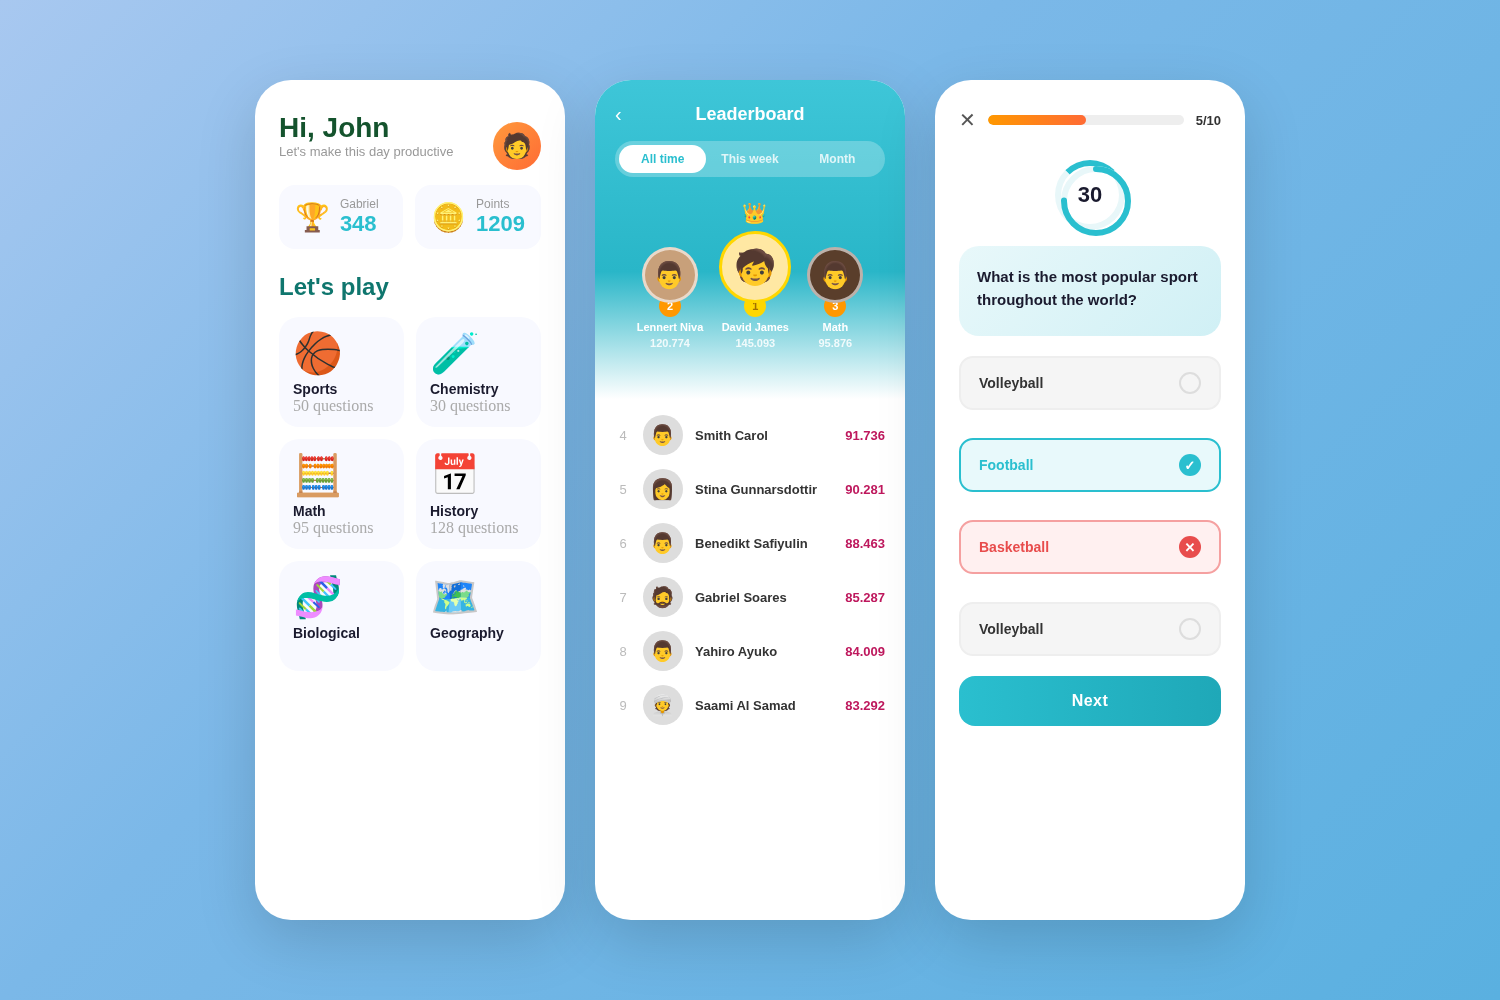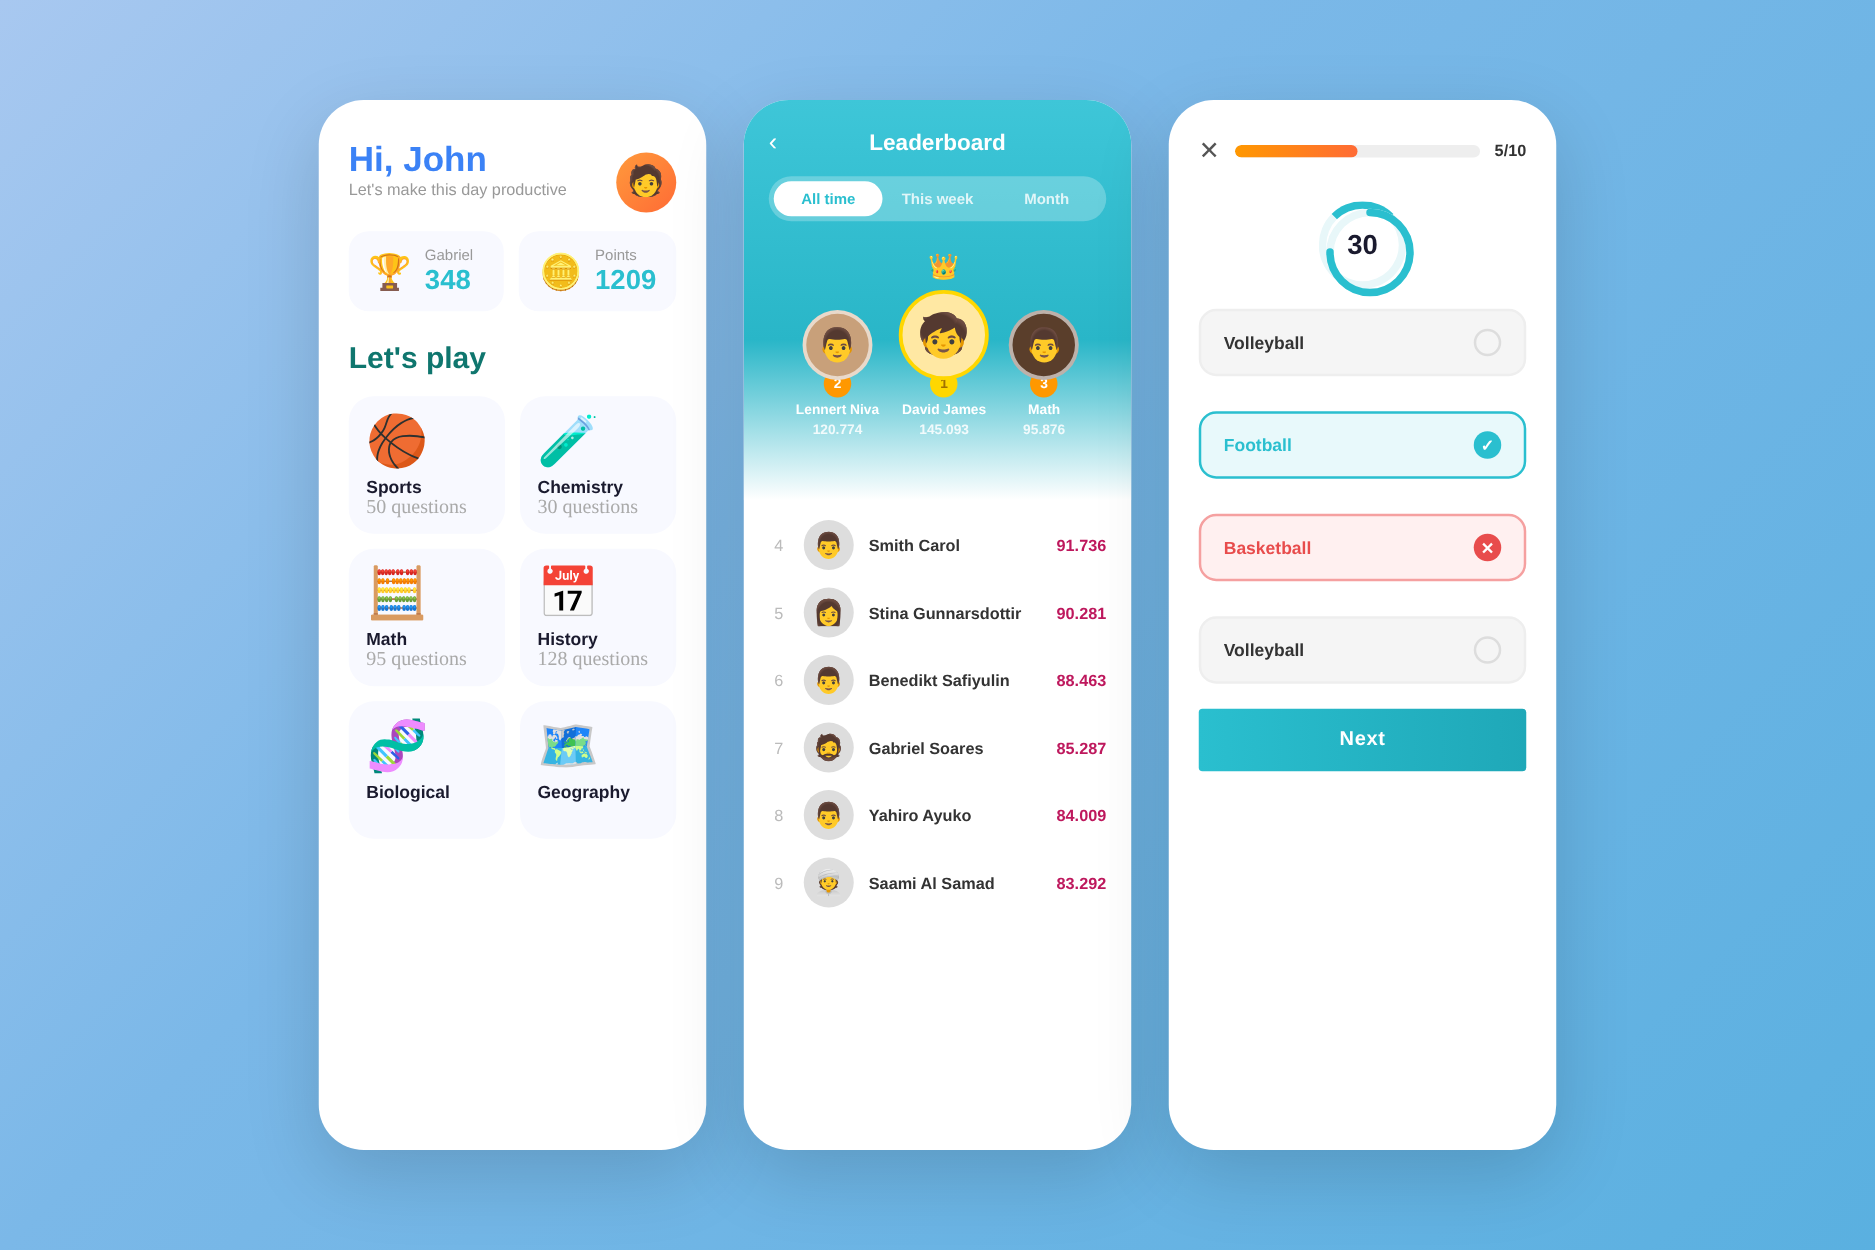--- a/index.html
+++ b/index.html
@@ -34,21 +34,21 @@
     .card1-header {
       display: flex;
       align-items: center;
       justify-content: space-between;
       margin-bottom: 6px;
     }
 
     .card1-title {
       font-size: 28px;
       font-weight: 800;
-      color: #3b82f6;
+      color: #14532d;
     }
 
     .avatar-circle {
       width: 48px;
       height: 48px;
       border-radius: 50%;
       background: linear-gradient(135deg, #ff9a3c, #ff6b35);
       display: flex;
       align-items: center;
       justify-content: center;
@@ -435,21 +435,21 @@
 
     .check-wrong {
       background: #e84c4c;
       color: #fff;
     }
 
     .next-btn {
       width: 100%;
       background: linear-gradient(90deg, #2abfcf, #1fa8b8);
       border: none;
-      border-radius: 3px;
+      border-radius: 16px;
       padding: 16px;
       color: #fff;
       font-size: 16px;
       font-weight: 700;
       cursor: pointer;
       letter-spacing: 0.5px;
     }
   </style>
 </head>
 <body>
@@ -610,20 +610,23 @@
   <div class="timer-box">
     <div class="timer-circle">
       <svg style="position:absolute;top:-3px;left:-3px;width:76px;height:76px;" viewBox="0 0 76 76">
         <circle cx="38" cy="38" r="32" fill="none" stroke="#e8f7f9" stroke-width="6"></circle>
         <circle cx="38" cy="38" r="32" fill="none" stroke="#2abfcf" stroke-width="6" stroke-dasharray="201" stroke-dashoffset="50" stroke-linecap="round" transform="rotate(-90 38 38)"></circle>
       </svg>
       <span>30</span>
     </div>
   </div>
 
+  <div class="question-box">
+    <div class="question-text">What is the most popular sport throughout the world?</div>
+  </div>
 
   <div class="options-list">
     <div class="option-item neutral">
       <span>Volleyball</span>
       <span class="option-check check-neutral"></span>
     </div>
     <div class="option-item correct">
       <span>Football</span>
       <span class="option-check check-correct">✓</span>
     </div>

